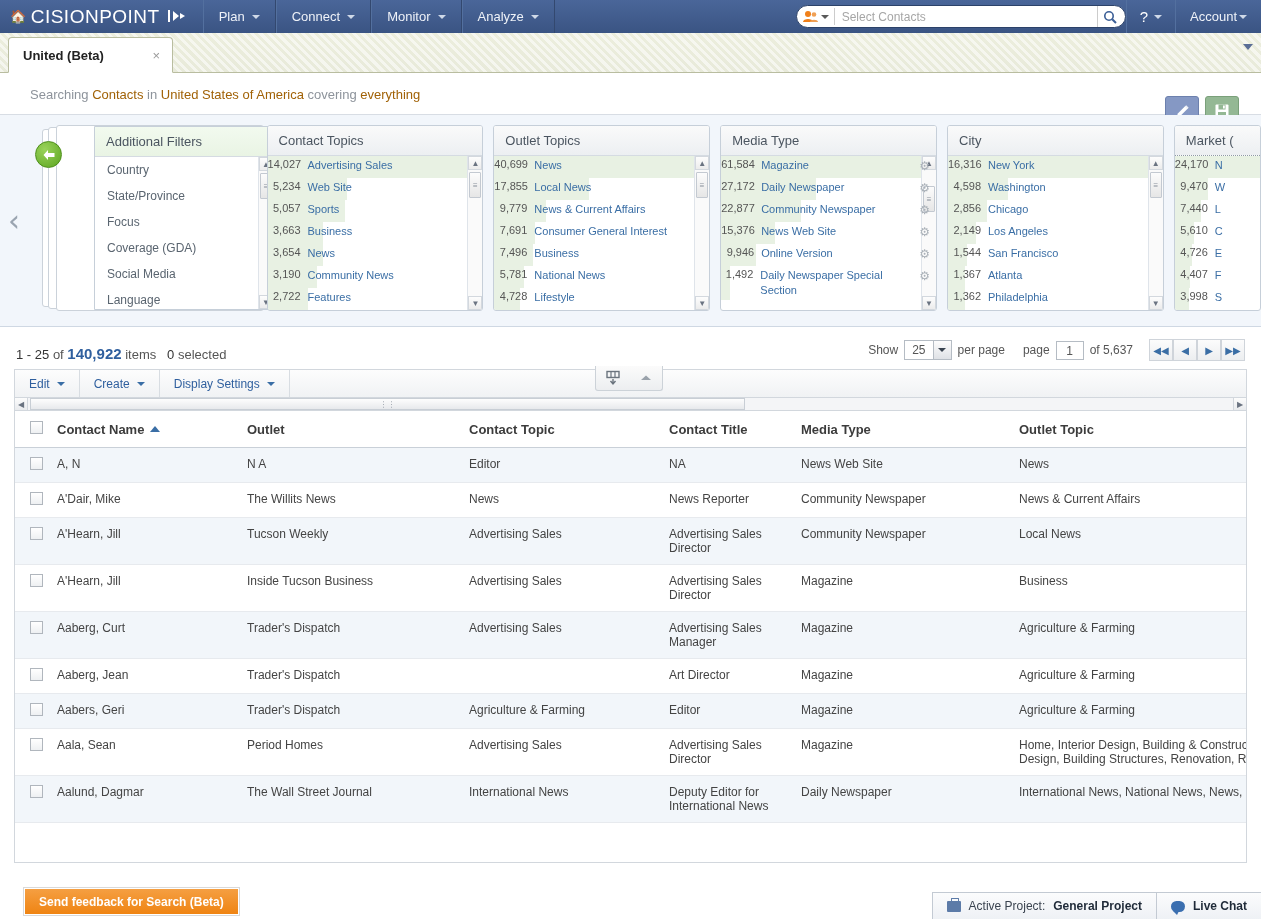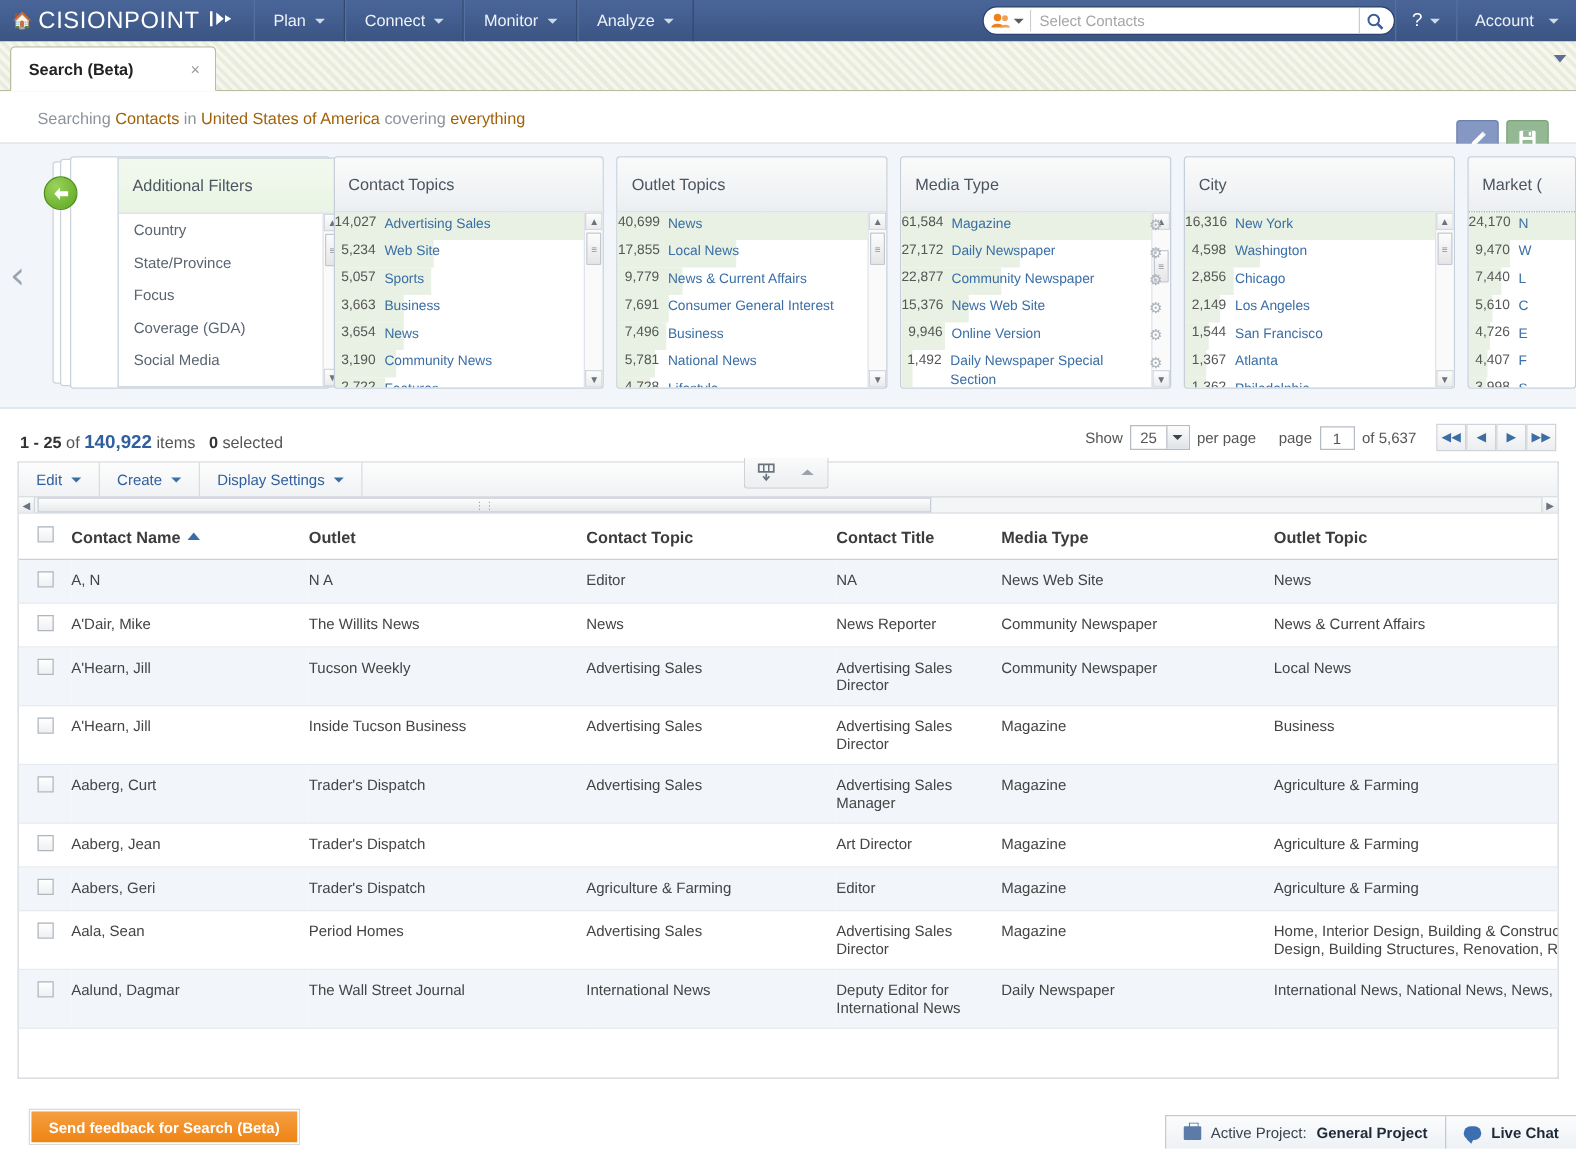--- a/index.html
+++ b/index.html
@@ -45,21 +45,21 @@
     border-right:1px solid #ccc; height:17px;
   }
   .ppl-ico{ width:15px;height:13px; position:relative; }
   .searchbox input {
     flex:1; border:0; outline:0; font-size:12px; color:#555;
     font-family:"Liberation Sans", sans-serif; padding-left:7px;
   }
   .searchbox input::placeholder{ color:#a6a6a6; }
   .mag-btn{ width:26px;height:21px;border-left:1px solid #ccc;display:flex;align-items:center;justify-content:center;cursor:pointer;}
   .help-item { display:flex;align-items:center;gap:6px;padding:0 13px;color:#fff;font-size:15px;border-left:1px solid #53709f;cursor:pointer;}
-  .acct-item{ display:flex;align-items:center;gap:12px;padding:0 14px;color:#eef2f8;font-size:13px;border-left:1px solid #53709f;cursor:pointer;}
+  .acct-item{ display:flex;align-items:center;gap:2px;padding:0 14px;color:#eef2f8;font-size:13px;border-left:1px solid #53709f;cursor:pointer;}
 
   
   .tabstrip{
     height:40px; position:relative;
     background:#eeeeda;
     background-image:
       repeating-linear-gradient(45deg, rgba(255,255,255,.55) 0 3px, rgba(0,0,0,0) 3px 6px),
       linear-gradient(#eceedd,#e8eada);
     border-bottom:1px solid #b9bda0;
     display:flex; align-items:flex-end;
@@ -111,21 +111,21 @@
     border:1px solid #4e8f1b; display:flex;align-items:center;justify-content:center;
     color:#fff; font-size:15px; z-index:6; cursor:pointer;
   }
 
   .panel{
     width:224px; background:#fff; border:1px solid #c6cfd9; border-radius:3px;
     height:186px; display:flex; flex-direction:column; position:relative; overflow:hidden;
   }
   .panel.filters{ position:absolute; left:62px; top:1px; width:180px; height:184px; border-radius:0 3px 3px 0;}
   .phead{
-    height:44px; background:linear-gradient(#fafafa,#eceff2); border-bottom:1px solid #d5dbe2;
+    height:30px; background:linear-gradient(#fafafa,#eceff2); border-bottom:1px solid #d5dbe2;
     display:flex;align-items:center; padding-left:11px; color:#4b5560; font-size:13px;
   }
   .phead.green{ background:linear-gradient(#f2faef,#e9f4e4);}
   .plist{ flex:1; overflow:hidden; position:relative; }
   .frow{
     display:flex; align-items:flex-start; height:22px; font-size:11px; padding-top:2px;
     position:relative;
   }
   .frow.two{ height:34px;}
   .fbar{ position:absolute; left:0; top:0; height:100%; background:#e8f1e3; }
@@ -148,21 +148,21 @@
   .collapse-ctl{
     position:absolute; left:595px; top:366px; width:68px; height:25px;
     background:linear-gradient(#fbfbfb,#eceef0); border:1px solid #ccd2d8; border-top:0;
     border-radius:0 0 3px 3px; display:flex; align-items:center; justify-content:space-around;
     z-index:12; cursor:pointer;
   }
 
   
   .resbar{ position:relative; padding:18px 0 0 16px; height:42px; font-size:13px; color:#555; background:#fff;}
   .resbar b.num{ color:#2f5f9e; font-size:15px; }
-  .resbar .strong{ color:#333; font-weight:bold;}
+  .resbar .strong{ color:#333; font-weight:normal;}
   .pager{ position:absolute; right:16px; top:12px; display:flex; align-items:center; gap:6px; font-size:12px; color:#555;}
   .selwrap{ display:flex; border:1px solid #b5bcc4; background:#fff; height:20px; align-items:center; }
   .selwrap span{ padding:0 7px; font-size:12px;}
   .selbtn{ width:18px;height:18px;background:linear-gradient(#fdfdfd,#dfe2e6);border-left:1px solid #b5bcc4;display:flex;align-items:center;justify-content:center;cursor:pointer;}
   .pagein{ width:28px;height:19px;border:1px solid #b5bcc4;text-align:center;font-size:12px;line-height:18px;background:#fff;}
   .pgbtn{ width:24px;height:22px;background:linear-gradient(#fcfcfc,#eceef0);border:1px solid #cfd4da;display:flex;align-items:center;justify-content:center;color:#3a6ea5;font-size:10px;cursor:pointer;}
 
   .actionbar{
     margin:0 14px; height:28px; border:1px solid #d2d7dd; border-bottom:0;
     background:linear-gradient(#fdfdfd,#f0f2f4); display:flex; align-items:stretch;
@@ -271,21 +271,21 @@
     <i class="caret-d"></i>
   </div>
   <div class="acct-item">
     <span>Account</span>
     <i class="caret-d"></i>
   </div>
 </div>
 
 <div class="tabstrip">
   <div class="tab">
-    <span>Search (Beta)</span>
+    <span>United (Beta)</span>
     <span class="x">×</span>
   </div>
   <div class="tabstrip-right">
     <i class="tri-down"></i>
   </div>
 </div>
 
 <div class="summary">
   <div class="searchline">
     <span>Searching </span><a>Contacts</a><span> in </span><a>United States of America</a><span> covering </span><a>everything</a>

